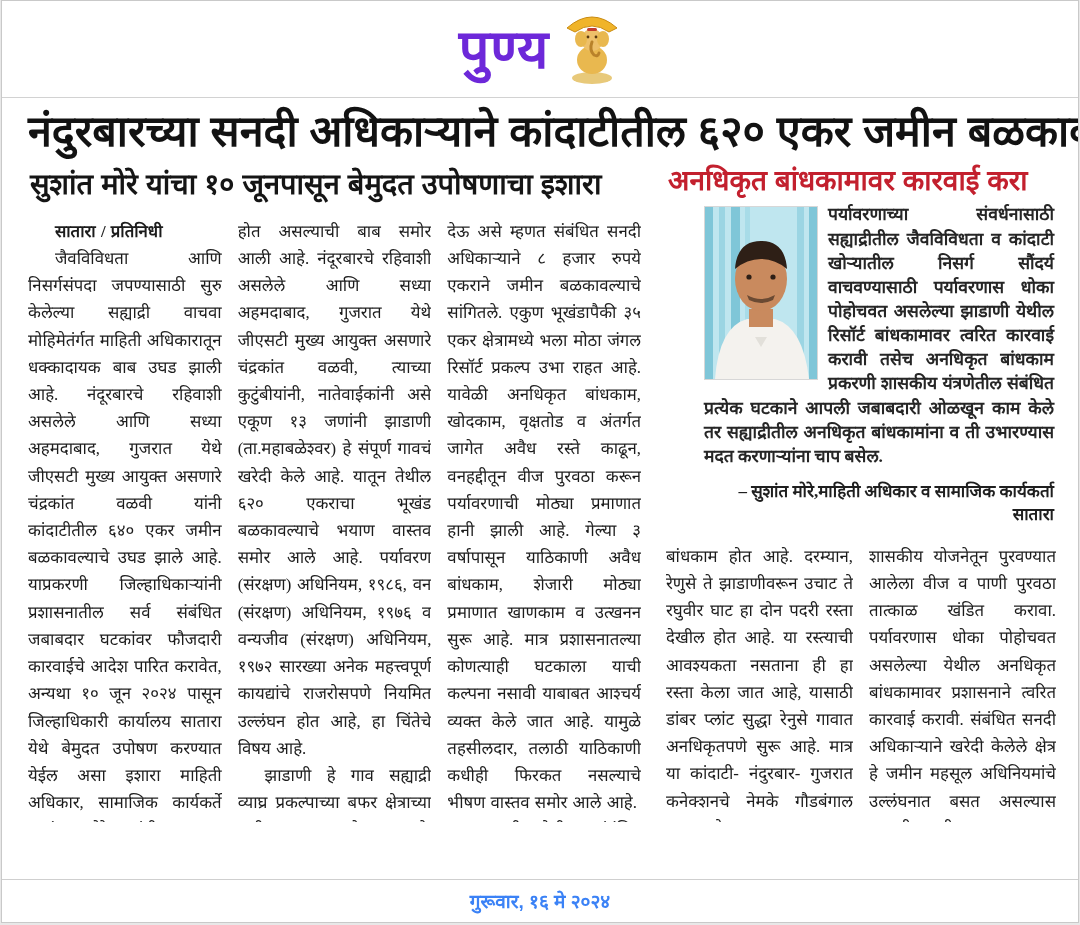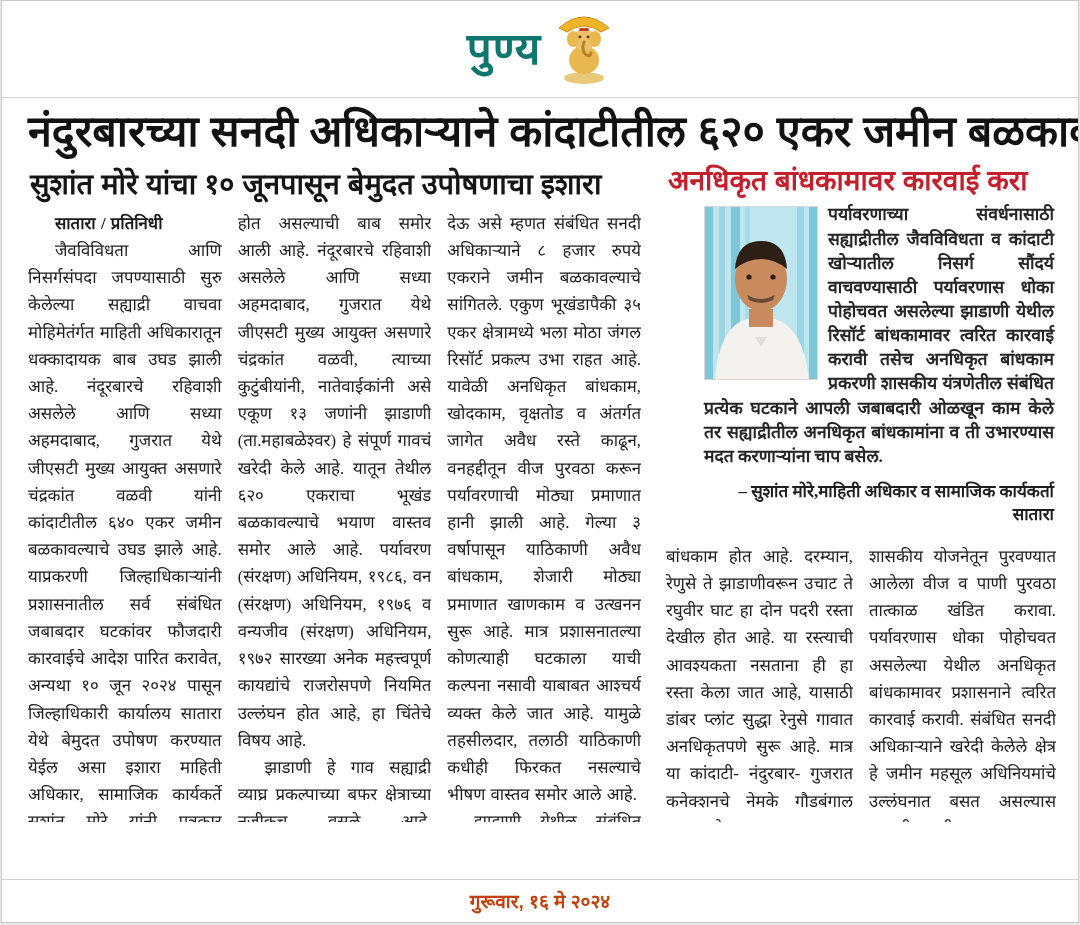--- a/index.html
+++ b/index.html
@@ -17,22 +17,22 @@
   
   .masthead{
     height:96px;
     display:flex;align-items:center;justify-content:center;
     gap:14px;
     border-bottom:1px solid #d2d2d2;
   }
   .masthead .word{
     font-family:"Liberation Sans","DejaVu Sans",sans-serif;
     font-weight:bold;
-    font-size:44px;
-    color:#0f766e;
+    font-size:54px;
+    color:#6d28d9;
     line-height:1;
     letter-spacing:1px;
   }
   .ganesha{width:58px;height:74px;display:block;}
   
   .headline{
     padding:8px 26px 2px 26px;
     text-align:center;
     font-family:"Liberation Sans","DejaVu Sans",sans-serif;
     font-weight:bold;
@@ -53,21 +53,21 @@
   .right-zone{width:401px;flex:1 1 auto;display:flex;flex-direction:column;}
   .subheadline{
     font-family:"Liberation Sans","DejaVu Sans",sans-serif;
     font-weight:bold;
     font-size:29px;
     line-height:1.25;
     padding:2px 0 8px 2px;
     color:#151515;
     white-space:nowrap;
   }
-  .cols{display:flex;gap:16px;flex:1 1 auto;overflow:hidden;}
+  .cols{display:flex;gap:16px;flex:1 1 auto;overflow:hidden;margin-top:8px;}
   .col{flex:1 1 0;overflow:hidden;text-align:justify;}
   .col p{
     margin:0;
     font-size:16.8px;
     line-height:1.62;
     word-spacing:1px;
   }
   .col p.indent{text-indent:1.6em;}
   .dateline{
     font-weight:bold;
@@ -116,21 +116,21 @@
   
   .footer{
     position:absolute;
     left:0;right:0;bottom:0;
     height:42px;
     border-top:1px solid #cfcfcf;
     display:flex;align-items:center;justify-content:center;
     font-family:"Liberation Sans","DejaVu Sans",sans-serif;
     font-weight:bold;
     font-size:19px;
-    color:#c2410c;
+    color:#3b82f6;
     background:#fff;
   }
 </style>
 </head>
 <body>
 
 <div class="page">
 
   <div class="masthead">
     <span class="word">पुण्य</span>

